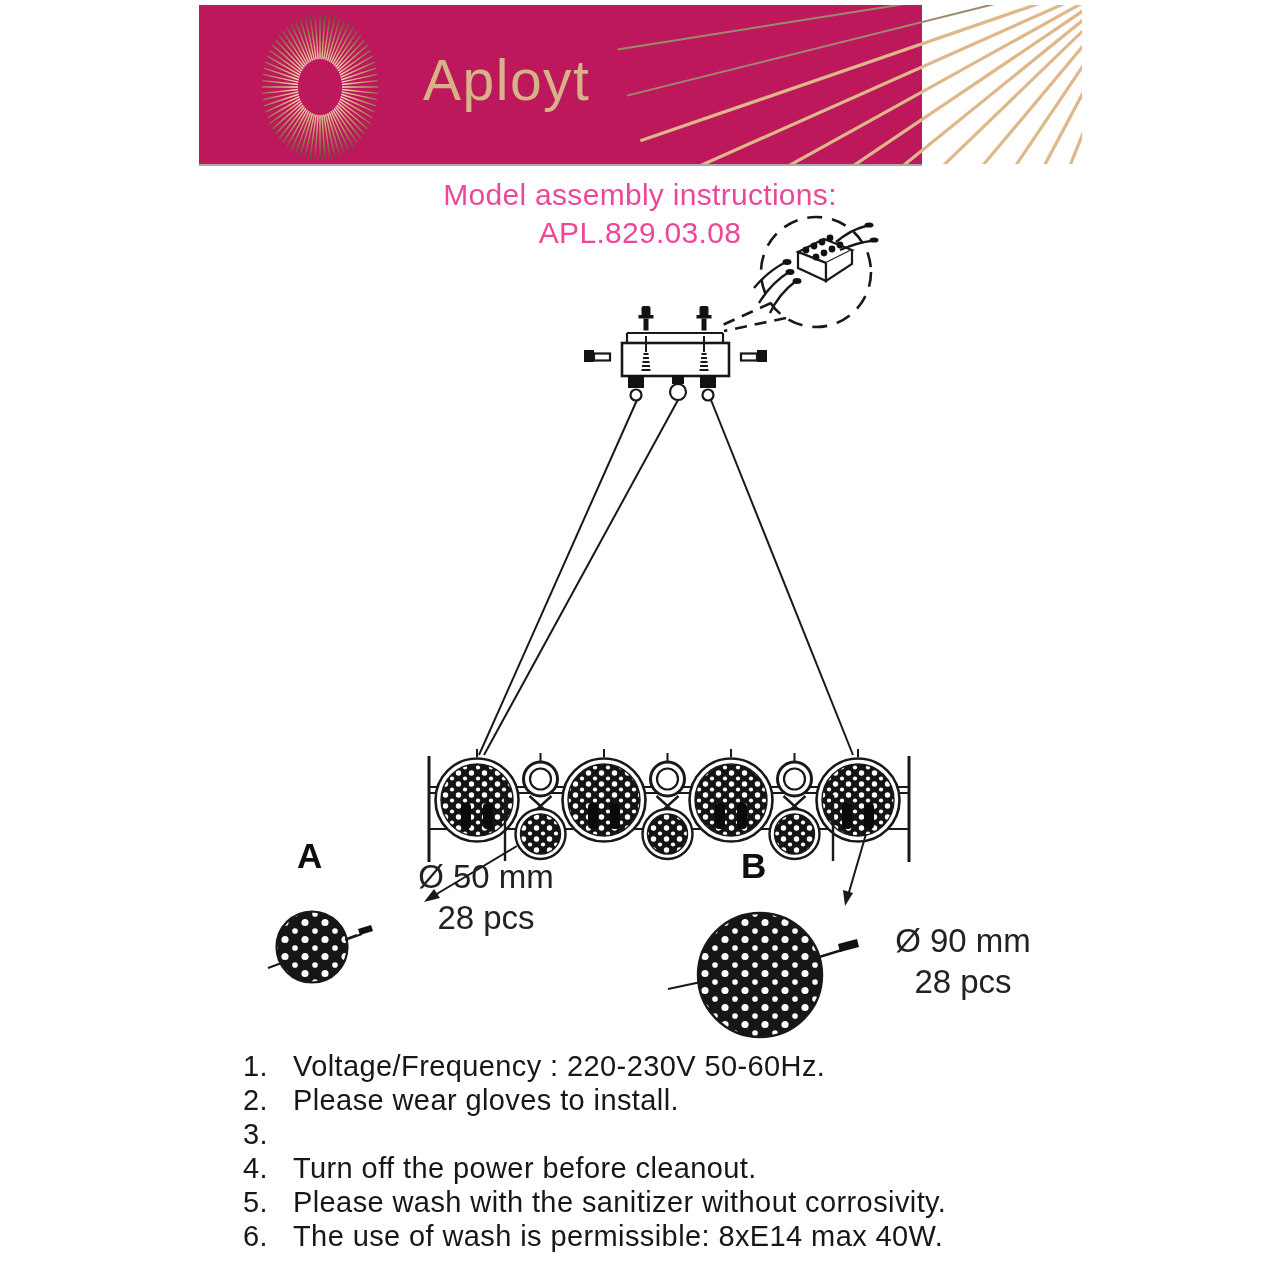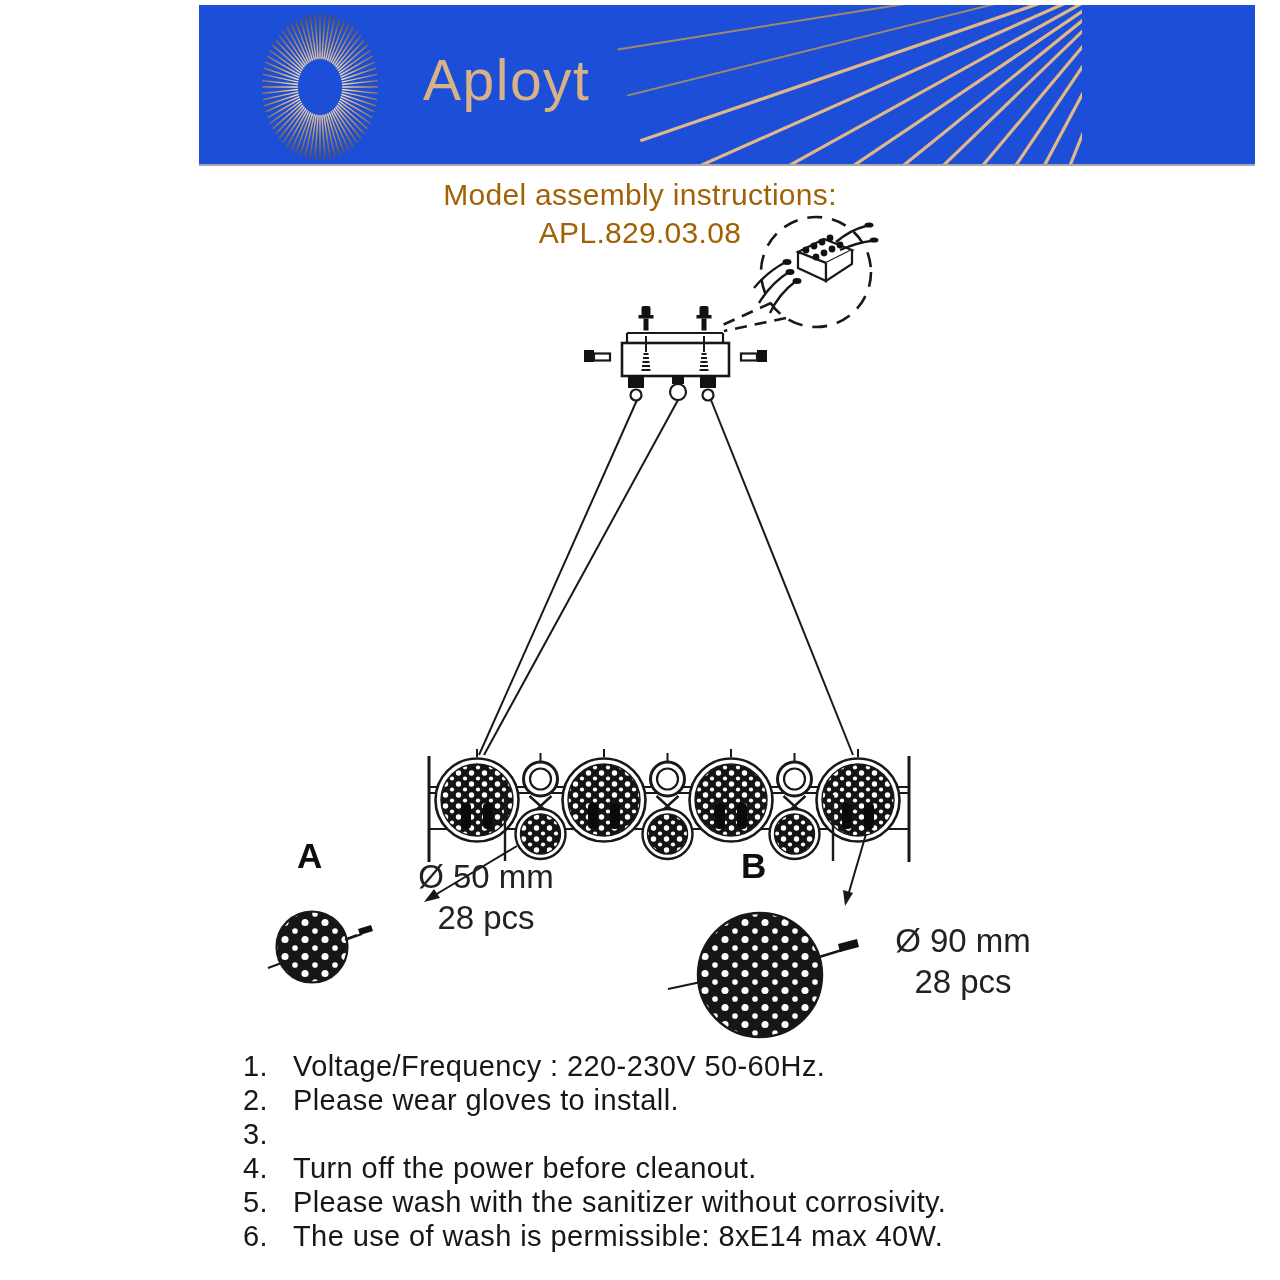--- a/index.html
+++ b/index.html
@@ -1,26 +1,26 @@
 <!DOCTYPE html>
 <html><head>
 <meta charset="utf-8">
 <style>
   html,body{margin:0;padding:0;background:#ffffff;}
   .page{position:relative;width:1280px;height:1280px;background:#ffffff;overflow:hidden;
         font-family:"Liberation Sans", sans-serif;color:#1b1b1b;}
   
-  .band{position:absolute;left:199px;top:5px;width:1056px;height:159px;background:#1d4ed8;
+  .band{position:absolute;left:199px;top:5px;width:723px;height:159px;background:#be185d;
         border-bottom:2px solid #a8a8a8;}
   .band svg{position:absolute;left:0;top:0;}
   .brand{position:absolute;left:224px;top:42px;font-size:57px;font-weight:300;
          letter-spacing:1.5px;color:#d8b287;}
   
   .title{position:absolute;left:0;top:176px;width:1280px;text-align:center;
-         font-size:30px;line-height:38px;color:#a16207;letter-spacing:.3px;}
+         font-size:30px;line-height:38px;color:#ec4899;letter-spacing:.3px;}
   
   .drawing{position:absolute;left:0;top:0;width:1280px;height:1280px;pointer-events:none;}
   
   .part-label{position:absolute;font-size:35px;font-weight:800;color:#0e0e0e;}
   .label-a{left:297px;top:836px;}
   .label-b{left:741px;top:846px;}
   .spec{position:absolute;text-align:center;font-size:33px;line-height:41px;color:#222;}
   .spec-a{left:381px;top:856px;width:210px;}
   .spec-b{left:858px;top:920px;width:210px;}
   

